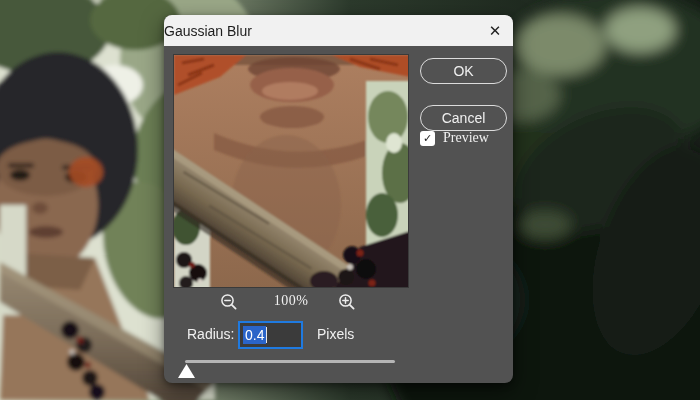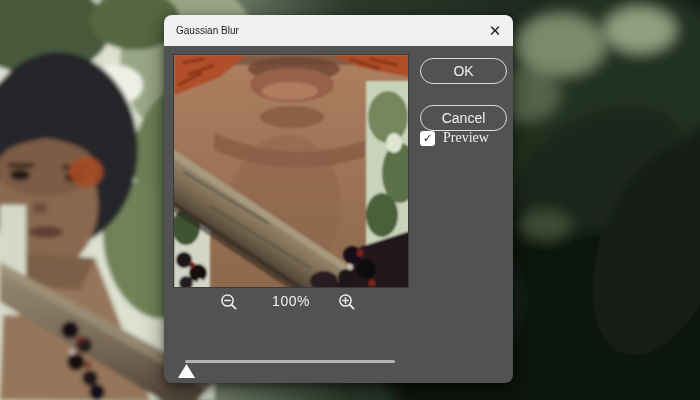--- a/index.html
+++ b/index.html
@@ -14,40 +14,40 @@
 
   .stage{position:absolute;inset:0;width:700px;height:400px;overflow:hidden;}
   .bg-photo{position:absolute;left:0;top:0;width:700px;height:400px;}
 
   
   .dialog{position:absolute;left:164px;top:15px;width:349px;height:368px;
     background:var(--dialog-bg);border-radius:8px;
     box-shadow:0 8px 22px rgba(0,0,0,.5), 0 2px 6px rgba(0,0,0,.35);}
   .titlebar{position:absolute;left:0;top:0;width:100%;height:31px;background:var(--titlebar-bg);
     border-radius:8px 8px 0 0;display:flex;align-items:center;}
-  .title{margin-left:12px;font-size:10px;color:var(--titlebar-text);}
+  .title{font-size:14px;color:var(--titlebar-text);}
   .close-btn{position:absolute;right:4px;top:0;width:28px;height:31px;display:flex;align-items:center;
     justify-content:center;font-size:15px;color:#222;cursor:default;background:transparent;border:0;}
 
   .preview-frame{position:absolute;left:9px;top:39px;width:236px;height:234px;
     border:1px solid #3a3a3a;background:#a87c5c;overflow:hidden;}
   .preview-frame svg{display:block;}
 
   .btn{position:absolute;left:256px;width:87px;height:26px;border:1.5px solid var(--button-border);
     border-radius:14px;background:transparent;color:var(--control-text);font-size:14px;
     font-family:inherit;display:flex;align-items:center;justify-content:center;}
   .btn-ok{top:43px;text-align:right;}
   .btn-cancel{top:82px;margin-top:8px;}
 
   .check-row{position:absolute;left:256px;top:115px;display:flex;align-items:center;gap:8px;}
   .checkbox{width:15px;height:15px;background:#fff;border-radius:3px;display:flex;align-items:center;
     justify-content:center;font-size:11px;font-weight:bold;color:#1a1a1a;line-height:1;}
   .check-label{font-size:14px;color:var(--control-text);font-family:Liberation Serif, serif;}
 
-  .zoom-row{position:absolute;left:9px;top:278px;width:236px;height:18px;}
+  .zoom-row{position:absolute;left:9px;top:278px;width:236px;height:18px;font-family:Liberation Serif, serif;}
   .zoom-btn{position:absolute;top:0;width:18px;height:18px;background:transparent;border:0;padding:0;}
   .zoom-out-btn{left:47px;}
   .zoom-in-btn{left:165px;}
   .zoom-level{position:absolute;left:0;top:0;width:236px;text-align:center;font-size:14px;
     color:var(--control-text);letter-spacing:.5px;}
 
   .radius-row{position:absolute;left:0;top:306px;width:100%;height:28px;}
   .radius-label{position:absolute;left:23px;top:5px;font-size:14px;color:var(--control-text);}
   .radius-input{position:absolute;left:74px;top:0;width:65px;height:28px;background:var(--input-bg);
     border:2px solid var(--input-border-focus);display:flex;align-items:center;padding-left:3px;}
@@ -238,19 +238,27 @@
       <button class="zoom-btn zoom-in-btn" aria-label="zoom in">
         <svg viewBox="0 0 18 18" width="18" height="18">
           <circle cx="7.5" cy="7.5" r="5.6" fill="none" stroke="var(--icon-stroke)" stroke-width="1.5"></circle>
           <line x1="11.8" y1="11.8" x2="15.6" y2="15.6" stroke="var(--icon-stroke)" stroke-width="1.8" stroke-linecap="round"></line>
           <line x1="4.8" y1="7.5" x2="10.2" y2="7.5" stroke="var(--icon-stroke)" stroke-width="1.5" stroke-linecap="round"></line>
           <line x1="7.5" y1="4.8" x2="7.5" y2="10.2" stroke="var(--icon-stroke)" stroke-width="1.5" stroke-linecap="round"></line>
         </svg>
       </button>
     </div>
 
+    <div class="radius-row">
+      <span class="radius-label">Radius:</span>
+      <div class="radius-input">
+        <span class="radius-selection">0.4</span>
+        <span class="caret"></span>
+      </div>
+      <span class="radius-unit">Pixels</span>
+    </div>
 
     <div class="slider">
       <div class="slider-track"></div>
       <div class="slider-handle"></div>
     </div>
   </div>
 </div>
 
 </body></html>

